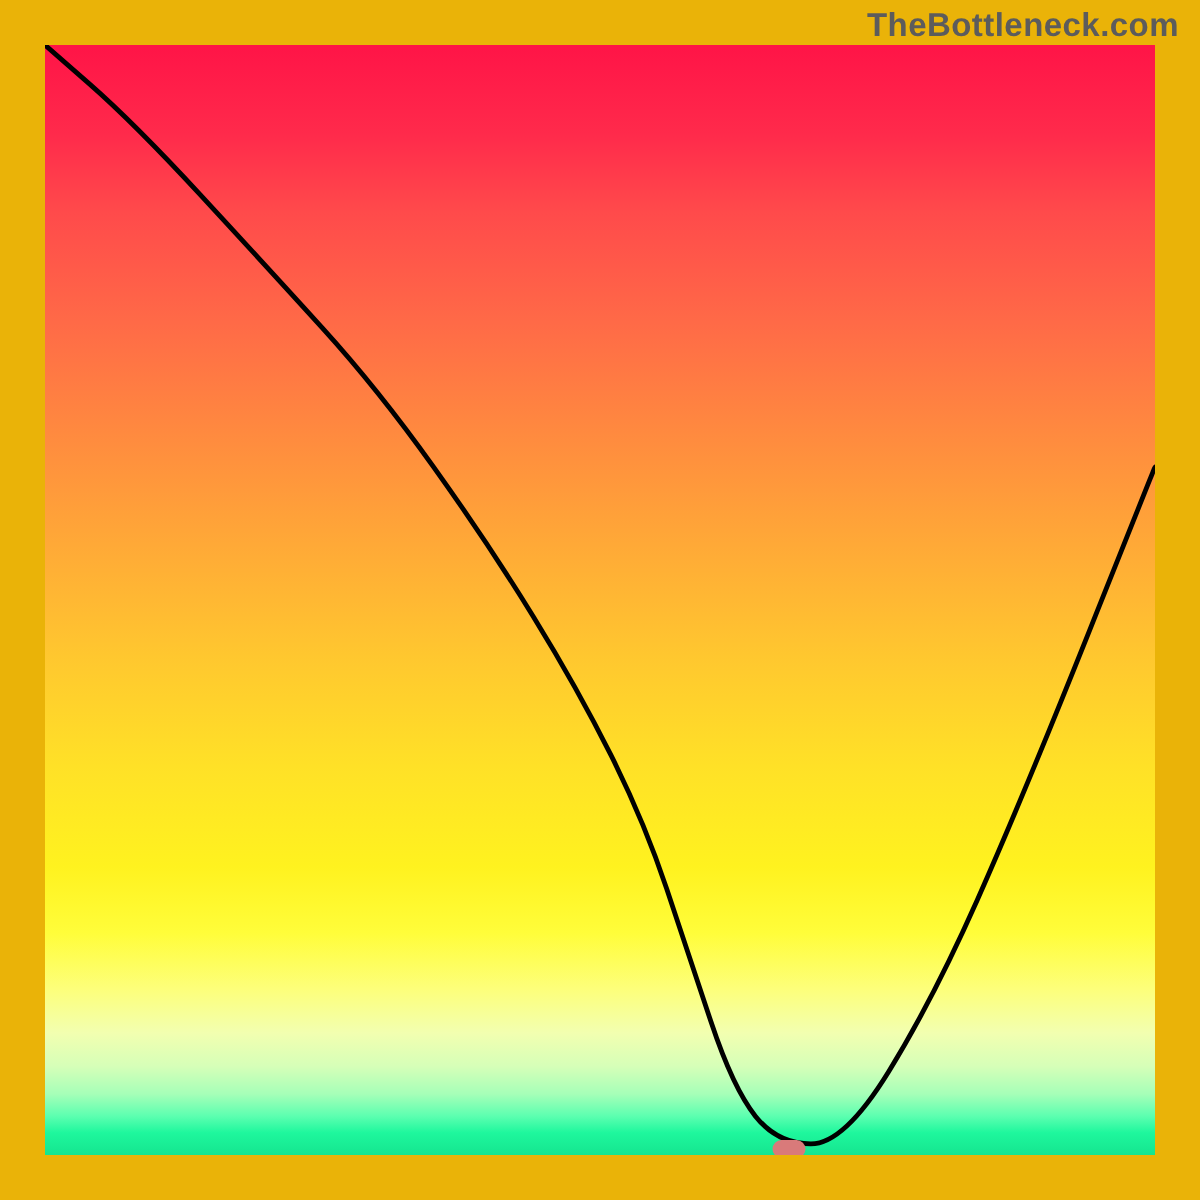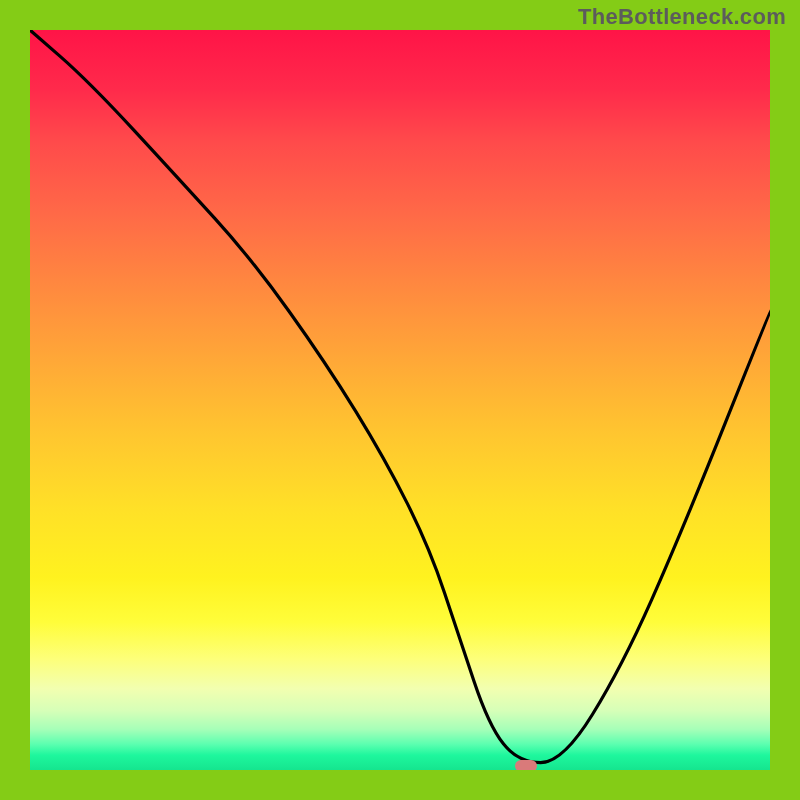--- a/index.html
+++ b/index.html
@@ -8,21 +8,21 @@
     width: 800px;
     height: 800px;
     background: #000;
     overflow: hidden;
     font-family: Arial, Helvetica, sans-serif;
   }
   .frame {
     position: relative;
     width: 800px;
     height: 800px;
-    background: #84cc16;
+    background: #eab308;
   }
   .watermark {
     position: absolute;
     top: 4px;
     right: 14px;
     color: #5c5c5c;
     font-size: 22px;
     font-weight: 600;
     letter-spacing: 0.3px;
     z-index: 10;

